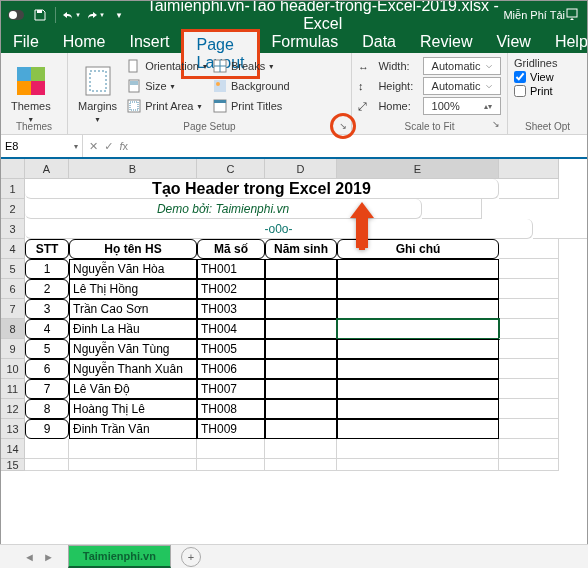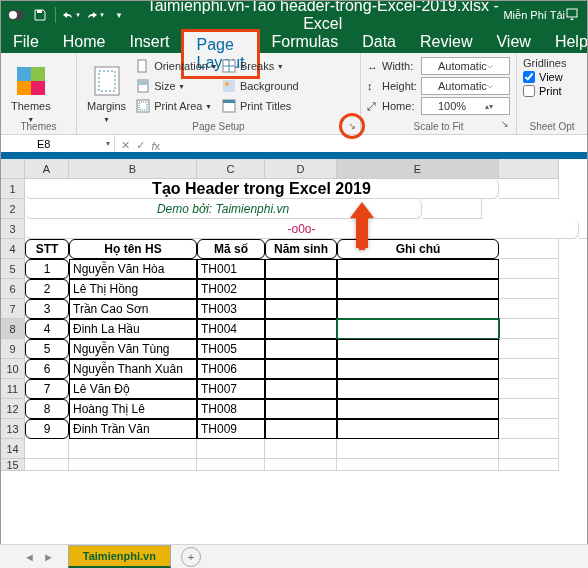--- a/index.html
+++ b/index.html
@@ -24,28 +24,28 @@
 .group-body { display: flex; gap: 6px; flex: 1; }
 .big-btn { display: flex; flex-direction: column; align-items: center; justify-content: center; gap: 3px; padding: 2px 4px; font-size: 11px; color: #333; cursor: pointer; }
 .big-icon { width: 32px; height: 32px; }
 .small-list { display: flex; flex-direction: column; gap: 2px; padding-top: 2px; }
 .small-item { display: flex; align-items: center; gap: 4px; font-size: 11px; color: #333; cursor: pointer; height: 18px; }
 .small-ico { width: 14px; height: 14px; }
 .dialog-launcher { position: absolute; right: 3px; bottom: 3px; width: 12px; height: 12px; font-size: 9px; color: #666; cursor: pointer; }
 .circle-highlight { border: 3px solid #e64415; border-radius: 50%; width: 26px; height: 26px; right: -5px; bottom: -5px; display: flex; align-items: center; justify-content: center; z-index: 5; }
 
 .stf { display: grid; grid-template-columns: auto auto auto; gap: 2px 4px; font-size: 11px; align-items: center; padding-top: 2px; color: #333; }
-.stf-input { border: 1px solid #ababab; background: #fff; padding: 1px 16px; font-size: 11px; display: flex; align-items: center; justify-content: space-between; min-width: 60px; height: 18px; }
+.stf-input { border: 1px solid #ababab; background: #fff; padding: 1px 8px; font-size: 11px; display: flex; align-items: center; justify-content: space-between; min-width: 60px; height: 18px; }
 .stf-input .arr { font-size: 8px; color: #666; }
 
 .check-list { display: flex; flex-direction: column; gap: 2px; padding-top: 2px; }
 .check-item { display: flex; align-items: center; gap: 4px; font-size: 11px; }
 .check-item input { width: 12px; height: 12px; }
 
-.namebar { height: 24px; display: flex; align-items: flex-end; border-bottom: 7px solid #0369a1; background: #fff; padding-left: 32px; }
+.namebar { height: 24px; display: flex; align-items: center; border-bottom: 2px solid #0369a1; background: #fff; }
 .namebox { width: 82px; border-right: 1px solid #d4d4d4; padding: 0 4px; font-size: 11px; display: flex; align-items: center; justify-content: space-between; height: 100%; }
 .namebox .arr { font-size: 8px; color: #666; }
 .fx-area { display: flex; align-items: center; gap: 6px; padding: 0 6px; font-size: 11px; flex: 1; }
 .fx-btn { color: #888; cursor: pointer; }
 
 .sheet { display: flex; position: relative; }
 .col-headers { display: flex; }
 .hdr-cell { background: #e6e6e6; border-right: 1px solid #ccc; border-bottom: 1px solid #ccc; font-size: 11px; color: #333; display: flex; align-items: center; justify-content: center; }
 .corner { width: 24px; height: 20px; }
 .col-hdr { height: 20px; }
@@ -58,21 +58,21 @@
 .cell.bold { font-weight: bold; }
 .cell.center { justify-content: center; border-radius: 6px; }
 .cell.italic { font-style: italic; color: #0c6333; }
 .cell.selected { outline: 2px solid #0c6333; outline-offset: -1px; }
 
 .arrow-up { position: absolute; left: 342px; top: 202px; z-index: 10; pointer-events: none; }
 .arrow-up svg { filter: drop-shadow(0 1px 2px rgba(0,0,0,.3)); }
 
 .sheettabs { position: absolute; bottom: 0; left: 0; right: 0; height: 24px; background: #f3f3f3; border-top: 1px solid #d4d4d4; display: flex; align-items: center; font-size: 11px; padding-left: 24px; gap: 2px; }
 .nav-arrows { display: flex; gap: 8px; color: #888; margin-right: 12px; }
-.sheet-tab { background: #eab308; border: 1px solid #aaa; border-bottom: none; padding: 4px 14px; cursor: pointer; }
+.sheet-tab { background: #22c55e; border: 1px solid #aaa; border-bottom: none; padding: 4px 14px; cursor: pointer; }
 .sheet-tab.active { border-bottom: 2px solid #0c6333; font-weight: bold; color: #0c6333; }
 .add-sheet { width: 20px; height: 20px; border: 1px solid #aaa; border-radius: 50%; display: flex; align-items: center; justify-content: center; margin-left: 8px; color: #666; cursor: pointer; }
 
 .cw-A{width:44px}.cw-B{width:128px}.cw-C{width:68px}.cw-D{width:72px}.cw-E{width:162px}.cw-F{width:60px}
 </style>
 </head>
 <body>
 
 <div class="titlebar">
   <div class="qat">
@@ -117,21 +117,21 @@
   <div class="tab">Insert</div>
   <div class="tab active highlight">Page Layout</div>
   <div class="tab">Formulas</div>
   <div class="tab">Data</div>
   <div class="tab">Review</div>
   <div class="tab">View</div>
   <div class="tab">Help</div>
 </div>
 
 <div class="ribbon">
-  <div class="group" style="width:76px">
+  <div class="group" style="width:67px">
     <div class="group-body">
       <div class="big-btn">
         <svg class="big-icon" viewBox="0 0 32 32">
             <rect x="2" y="2" width="14" height="14" fill="#4ba8d8"></rect>
             <rect x="16" y="2" width="14" height="14" fill="#8bc34a"></rect>
             <rect x="2" y="16" width="14" height="14" fill="#ff9800"></rect>
             <rect x="16" y="16" width="14" height="14" fill="#e91e63"></rect>
           </svg>
         <span>Themes</span>
         <span style="font-size:8px">▾</span>
@@ -288,21 +288,21 @@
     </div>
     <div class="grid-row">
         <div class="cell bold center" style="width:474px;font-size:16px">Tạo Header trong Excel 2019</div>
         <div class="cell cw-F"></div>
       </div>
     <div class="grid-row">
         <div class="cell italic center" style="width:397px">Demo bởi: Taimienphi.vn</div>
         <div class="cell cw-F"></div>
       </div>
     <div class="grid-row">
-        <div class="cell center" style="width:554px;color:#be185d">-o0o-</div>
+        <div class="cell center" style="width:508px;color:#0f766e">-o0o-</div>
         <div class="cell cw-F"></div>
       </div>
     <div class="grid-row">
       <div class="cell border bold center cw-A">STT</div>
       <div class="cell border bold center cw-B">Họ tên HS</div>
       <div class="cell border bold center cw-C">Mã số</div>
       <div class="cell border bold center cw-D">Năm sinh</div>
       <div class="cell border bold center cw-E">Ghi chú</div>
       <div class="cell cw-F"></div>
     </div>

